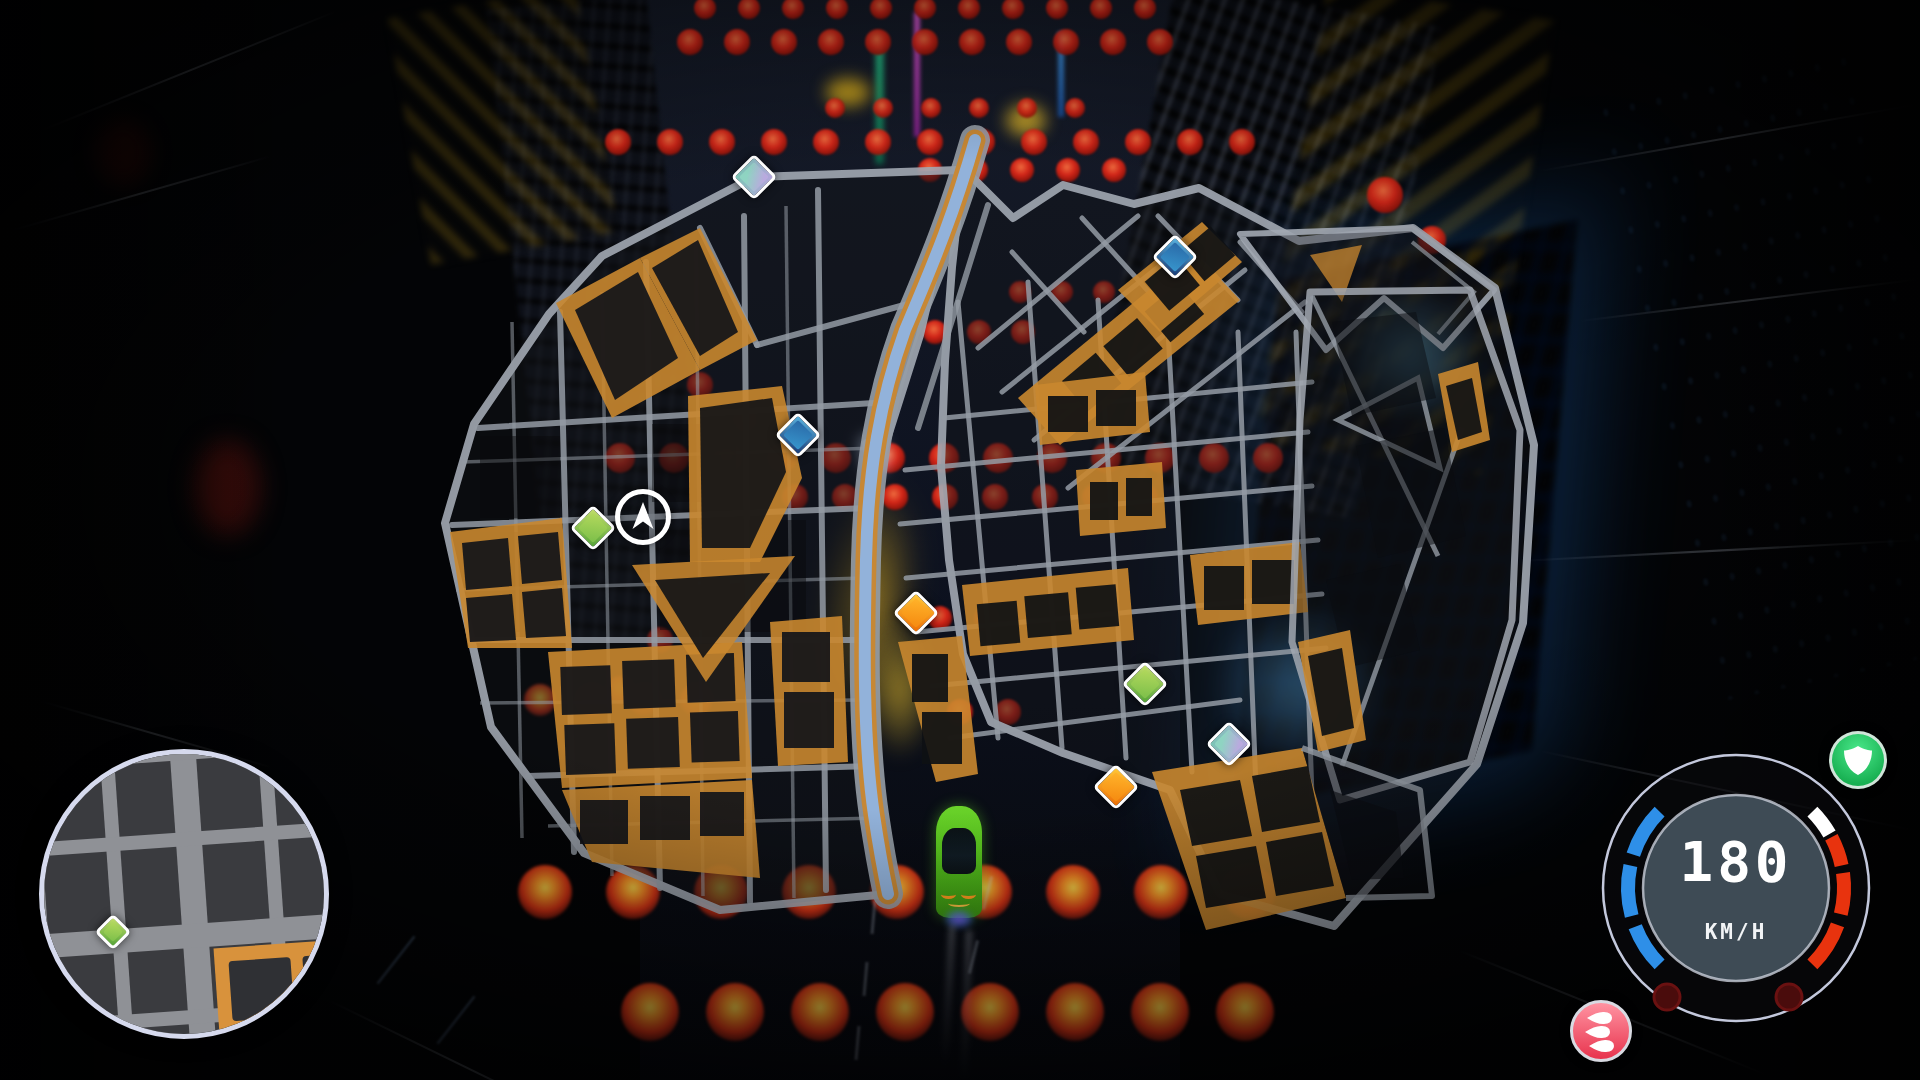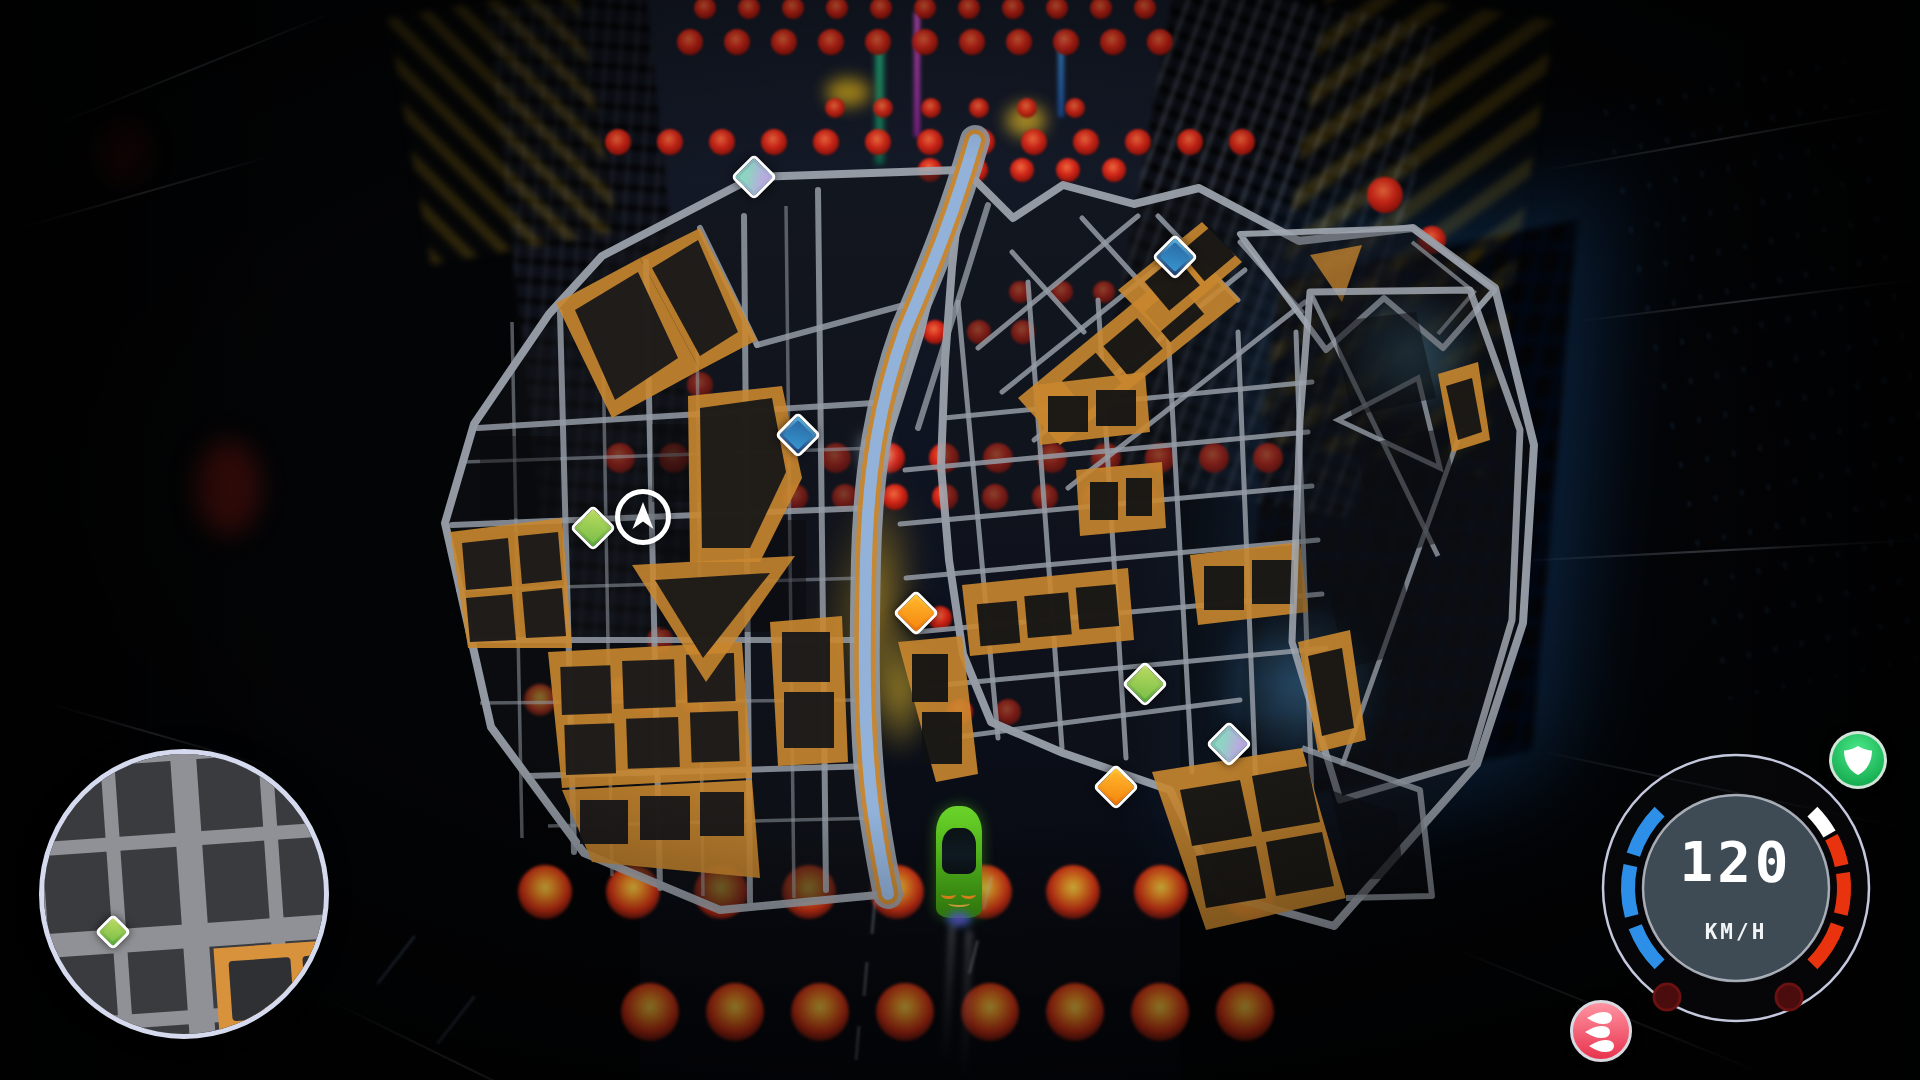--- a/index.html
+++ b/index.html
@@ -552,21 +552,21 @@
         <path d="M1635.2,926.7 A108,108 0 0 0 1659.6,964.4" stroke="#2e8fe8"></path>
         <path d="M1812.4,811.6 A108,108 0 0 1 1829.5,834.0" stroke="#ffffff"></path>
         <path d="M1831.4,837.3 A108,108 0 0 1 1841.6,865.5" stroke="#e8330e"></path>
         <path d="M1843.0,873.0 A108,108 0 0 1 1840.8,914.1" stroke="#e8330e"></path>
         <path d="M1837.5,924.9 A108,108 0 0 1 1812.4,964.4" stroke="#e8330e"></path>
       </g>
       <circle cx="1736" cy="888" r="93" fill="#3e4b55" stroke="rgba(200,205,216,.8)" stroke-width="2.5"></circle>
       <circle cx="1667" cy="997" r="13" fill="#4a0c0c" stroke="#6a1111" stroke-width="3"></circle>
       <circle cx="1789" cy="997" r="13" fill="#4a0c0c" stroke="#6a1111" stroke-width="3"></circle>
     </svg>
-    <div class="speed-text">120</div>
+    <div class="speed-text">180</div>
     <div class="speed-unit">KM/H</div>
   </div>
 
   <div class="badge badge-shield">
     <svg width="52" height="52" viewBox="-26 -26 52 52">
       <path d="M0,-14 C6,-10.5 11,-9.5 14,-9.5 C14,0 10,10 0,15 C-10,10 -14,0 -14,-9.5 C-11,-9.5 -6,-10.5 0,-14 Z" fill="#ffffff"></path>
     </svg>
   </div>
 
   <div class="badge badge-nitro">

